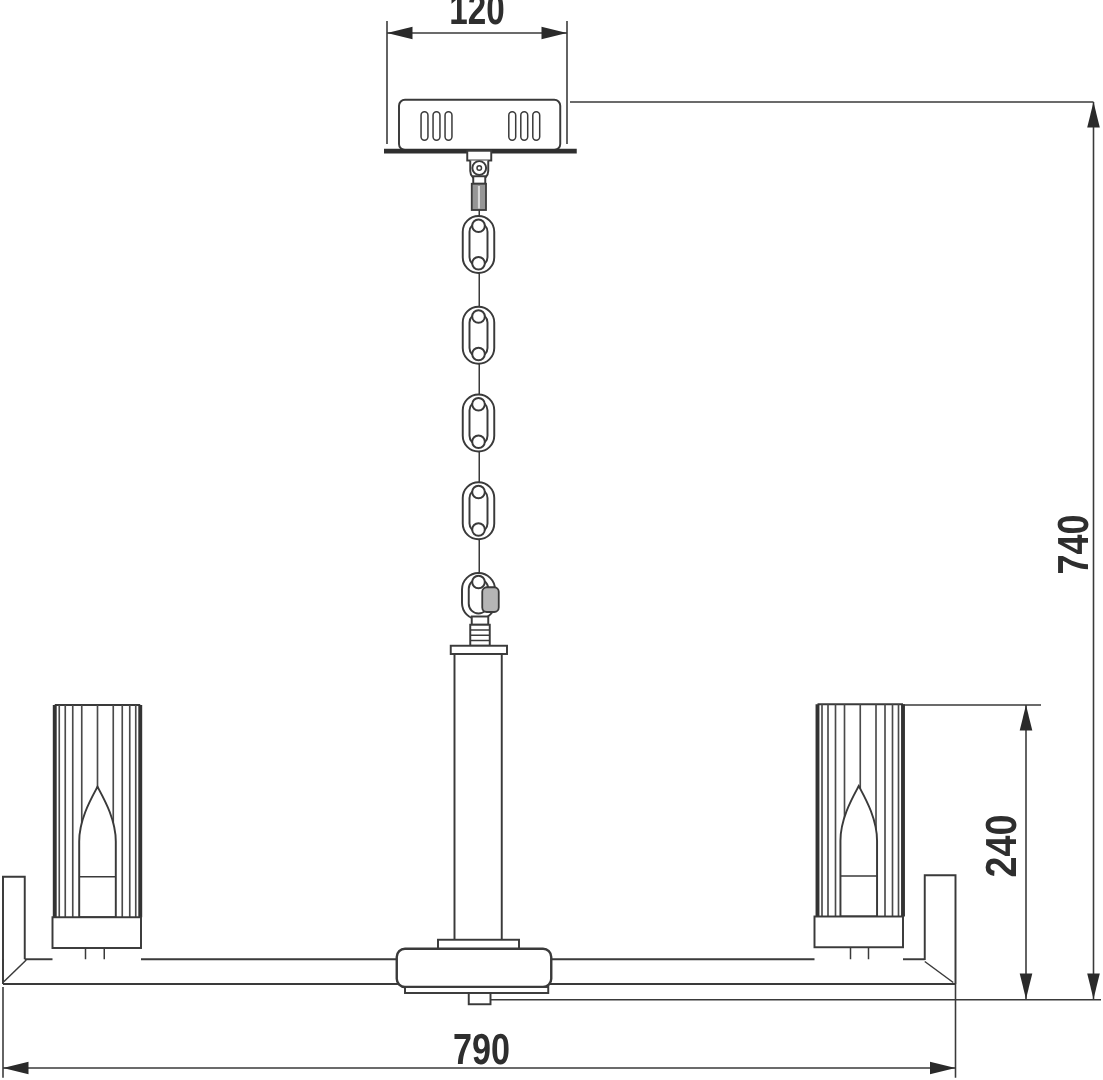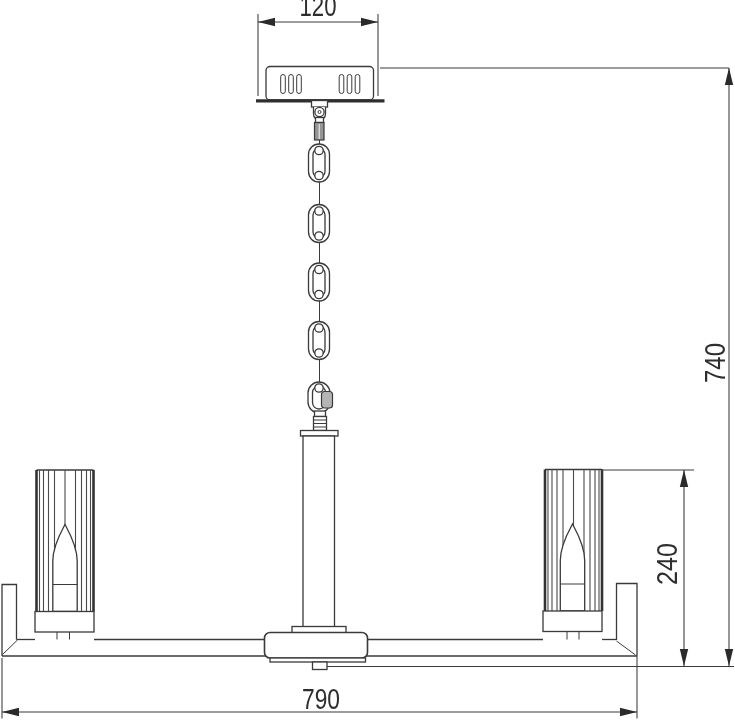--- a/index.html
+++ b/index.html
@@ -1,16 +1,16 @@
 <!DOCTYPE html>
 <html><head>
 <meta charset="utf-8">
 <style>
   html,body{margin:0;padding:0;background:#ffffff;}
-  .canvas{position:relative;width:735px;height:720px;background:#ffffff;overflow:hidden;}
+  .canvas{position:relative;width:735px;height:720px;background:#ffffff;overflow:hidden;font-weight:bold;}
   svg{display:block;}
   .ln{stroke:#3a3a3a;stroke-width:1.3;fill:none;}
   .lnw{stroke:#3a3a3a;stroke-width:1.3;fill:#ffffff;}
   .ln2{stroke:#3a3a3a;stroke-width:1.6;fill:#ffffff;}
   .thin{stroke:#3a3a3a;stroke-width:1;fill:none;}
   .rib{stroke:#4a4a4a;stroke-width:1.1;fill:none;}
   .ribEdge{stroke:#333333;stroke-width:2.6;fill:none;}
   .thick{stroke:#2f2f2f;stroke-width:3.2;fill:none;}
   .dim{stroke:#3a3a3a;stroke-width:1.05;fill:none;}
   .arrow{fill:#2a2a2a;stroke:none;}

